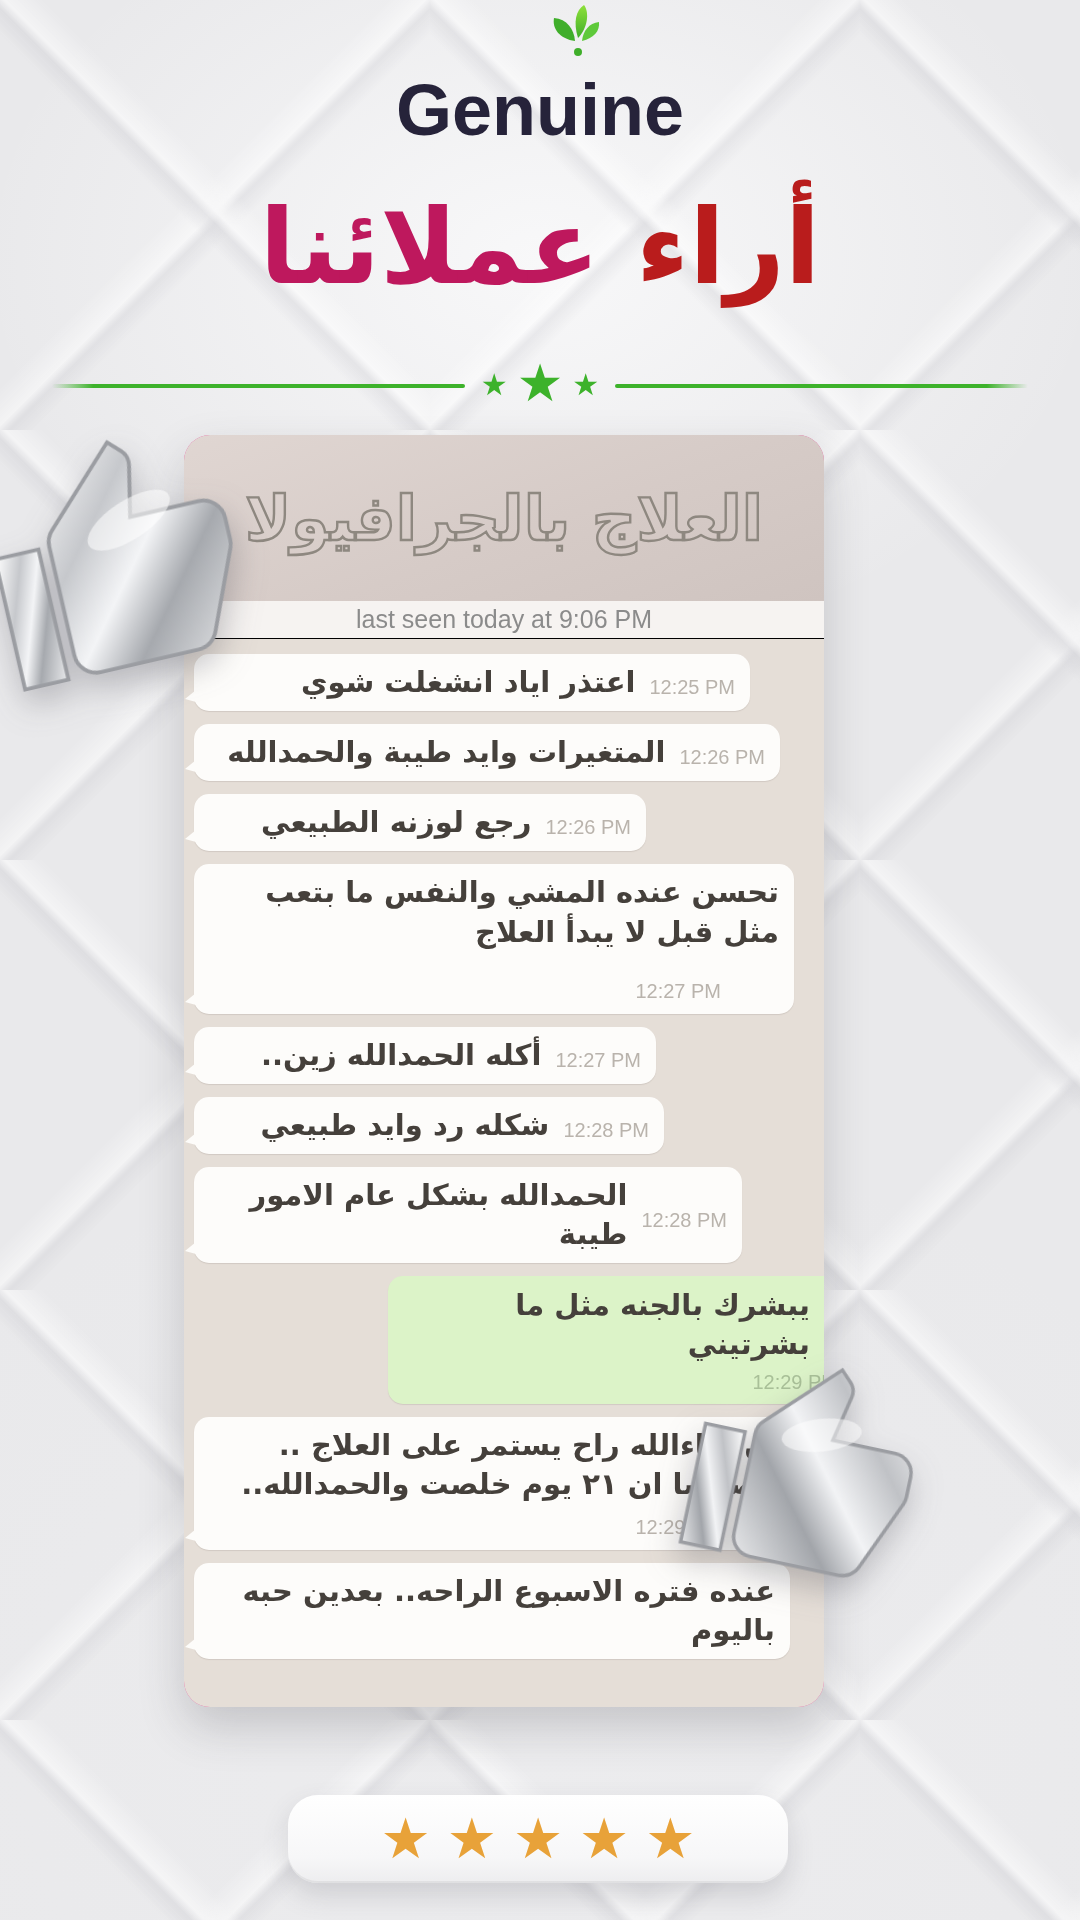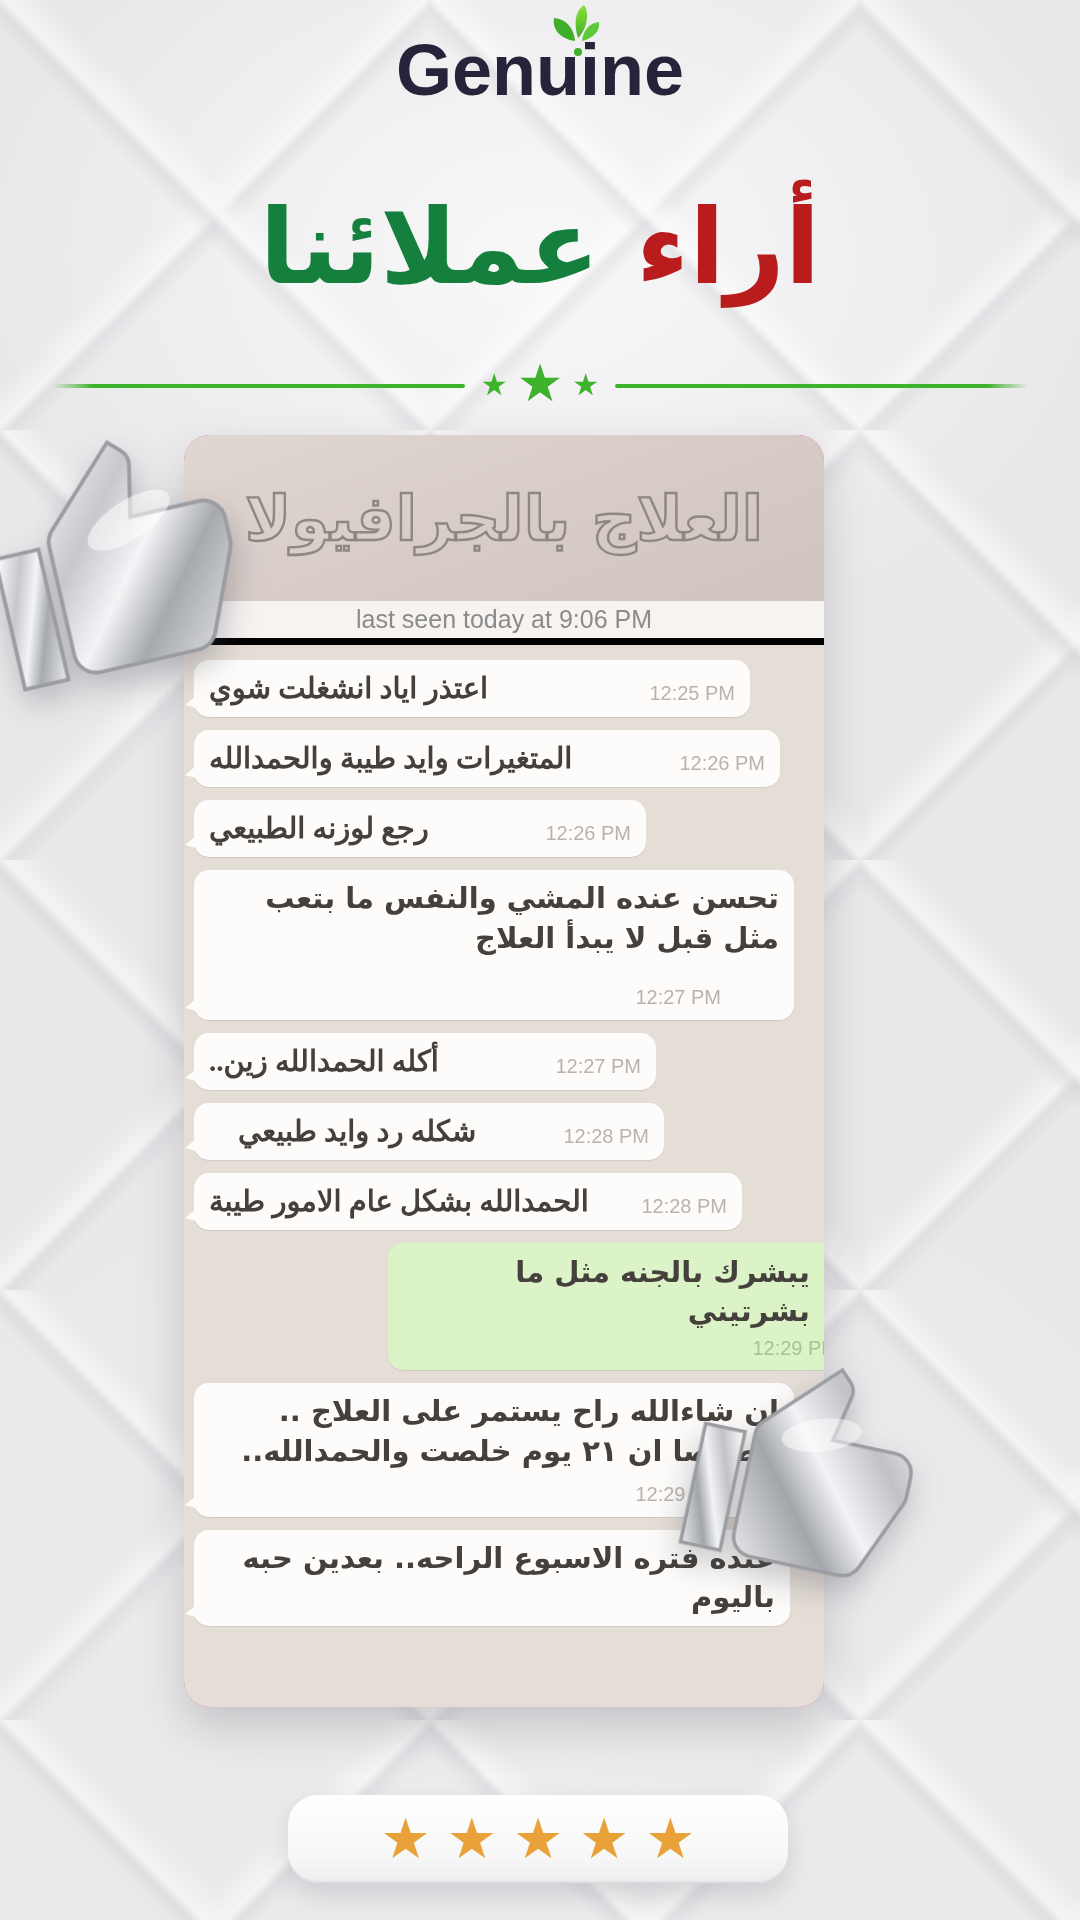--- a/index.html
+++ b/index.html
@@ -16,31 +16,31 @@
     position:absolute;inset:0;opacity:.55;pointer-events:none;
     background-image:
       linear-gradient(45deg, rgba(255,255,255,0) 46%, rgba(198,198,204,.55) 49%, rgba(255,255,255,.9) 50.5%, rgba(255,255,255,0) 55%),
       linear-gradient(-45deg, rgba(255,255,255,0) 46%, rgba(198,198,204,.5) 49%, rgba(255,255,255,.85) 50.5%, rgba(255,255,255,0) 55%);
     background-size:430px 430px;
   }
 
   
   .brand{position:absolute;top:34px;left:0;right:0;text-align:center;}
   .brand-inner{display:inline-block;position:relative;text-align:right;}
-  .wordmark{font-size:72px;font-weight:700;color:#26233a;letter-spacing:0;line-height:1;}
+  .wordmark{font-size:72px;font-weight:700;color:#26233a;letter-spacing:0;line-height:1;margin-top:40px;}
   .leaf{position:absolute;top:-32px;left:50%;margin-left:2px;width:72px;height:58px;}
   .tagline{display:block;font-size:25px;color:#86868c;letter-spacing:3px;margin-top:2px;padding-right:2px;}
 
   
   .page-title{
     position:absolute;top:182px;left:0;right:0;text-align:center;direction:rtl;
     font-family:"DejaVu Sans",sans-serif;font-weight:800;font-size:104px;line-height:1.25;letter-spacing:-2px;
   }
   .page-title .t-dark{color:#b91c1c;margin-top:24px;}
-  .page-title .t-green{color:#15803d;}
+  .page-title .t-green{color:#be185d;}
 
   
   .divider{position:absolute;top:360px;left:52px;right:52px;display:flex;align-items:center;gap:16px;}
   .d-line{flex:1;height:4px;border-radius:2px;}
   .d-left{background:linear-gradient(to right,rgba(61,178,43,0),#3db22b 10%,#3db22b);}
   .d-right{background:linear-gradient(to left,rgba(61,178,43,0),#3db22b 10%,#3db22b);}
   .d-stars{display:flex;align-items:center;gap:9px;color:#3db22b;line-height:1;}
   .star-sm{font-size:30px;transform:translateY(-1px);}
   .star-lg{font-size:52px;transform:translateY(-3px);}
 
@@ -53,38 +53,38 @@
   .chat-header{
     height:166px;flex:0 0 auto;display:flex;align-items:center;justify-content:center;
     background:linear-gradient(160deg,#e0d6d2 0%,#d6cbc7 55%,#cfc4c0 100%);
   }
   .chat-header .outline-title{
     font-family:"DejaVu Sans",sans-serif;font-size:62px;font-weight:700;direction:rtl;
     color:transparent;-webkit-text-stroke:2.4px #8e8880;letter-spacing:1px;
   }
   .chat-status{
     height:37px;flex:0 0 auto;display:flex;align-items:center;justify-content:center;
-    background:#f6f3f1;color:#8b8b8b;font-size:25px;border-bottom:7px solid #000000;
+    background:#f6f3f1;color:#8b8b8b;font-size:25px;border-bottom:1px solid #000000;
   }
   .chat-body{
     flex:1 1 auto;background:#e5ded7;padding:15px 10px 10px;display:flex;flex-direction:column;
     gap:13px;align-items:flex-start;position:relative;
   }
   .msg{
     position:relative;background:#fdfcfa;border-radius:15px;padding:9px 15px;
     font-family:"DejaVu Sans",sans-serif;font-weight:700;font-size:29px;color:#45403b;
     box-shadow:0 1px 1px rgba(90,80,70,.14);box-sizing:border-box;line-height:1.35;
   }
   .msg.in::before{
     content:"";position:absolute;left:-9px;bottom:9px;width:0;height:0;
     border-top:9px solid transparent;border-bottom:3px solid transparent;border-right:11px solid #fdfcfa;
   }
   .msg .time{font-family:"Liberation Sans",sans-serif;font-weight:400;font-size:20px;color:#b9b3ac;white-space:nowrap;}
   .inline{display:flex;align-items:center;gap:14px;}
-  .inline .txt{flex:1;text-align:left;font-family:Liberation Serif, serif;}
+  .inline .txt{flex:1;text-align:right;}
   .inline .time{transform:translateY(5px);}
   .block .txt{display:block;text-align:right;}
   .block .time{display:block;text-align:right;padding-right:58px;margin-top:10px;}
   .m0{width:556px;}
   .m1{width:586px;}
   .m2{width:452px;}
   .m3{width:600px;}
   .m3 .time{margin-top:26px;}
   .m4{width:462px;}
   .m5{width:470px;padding-left:44px;}

